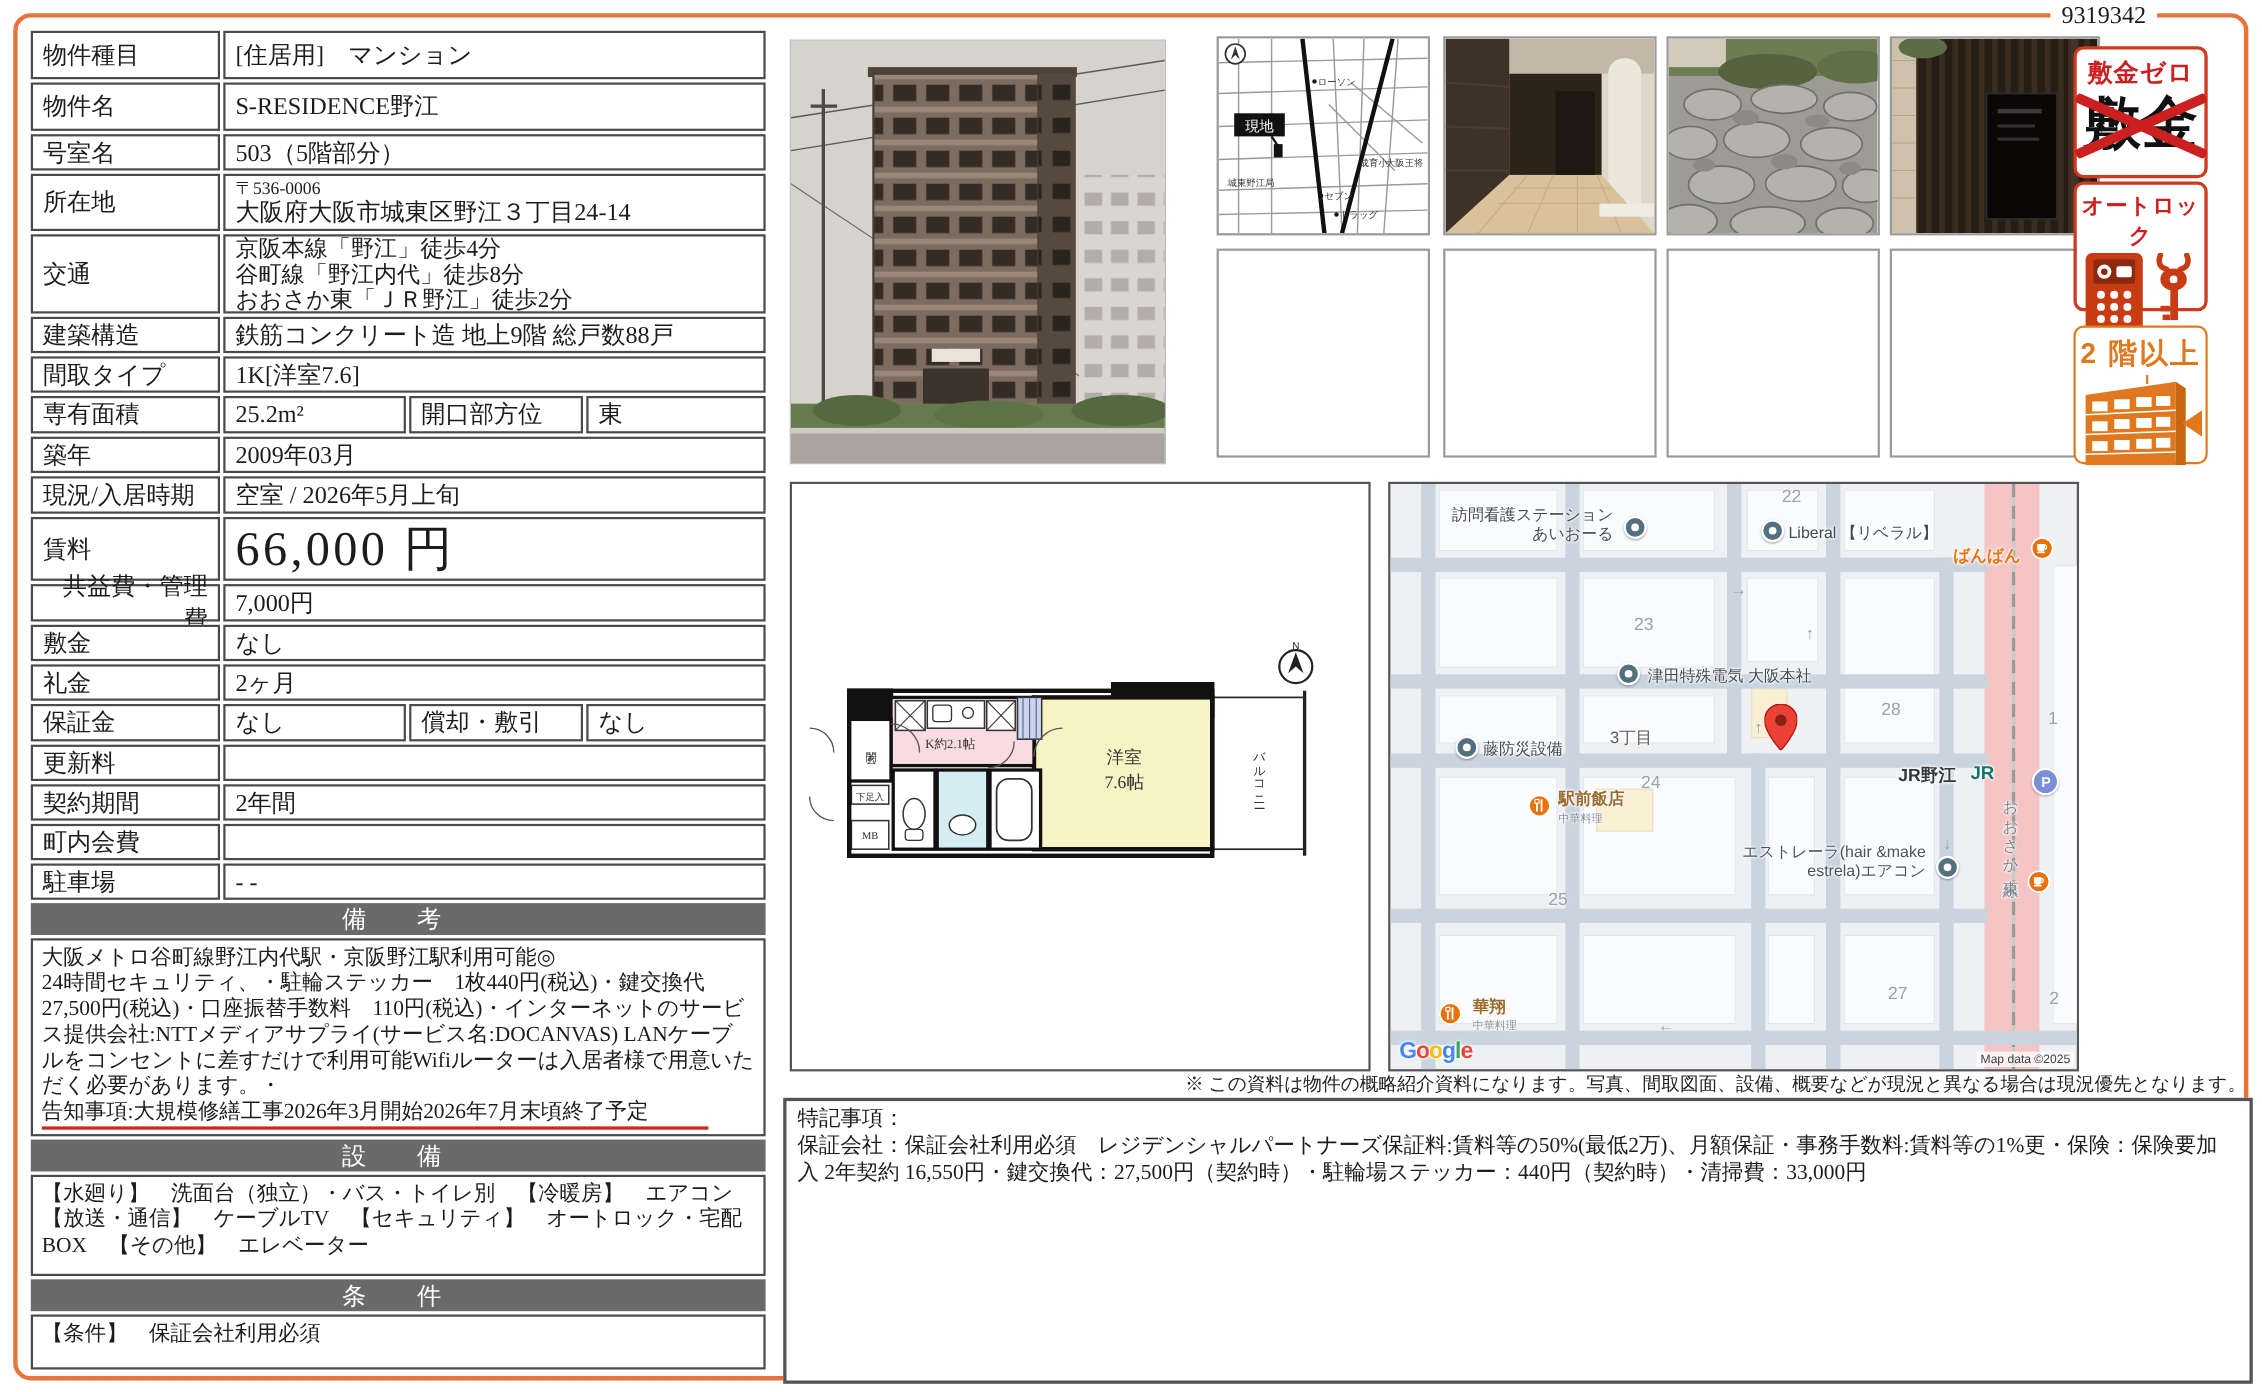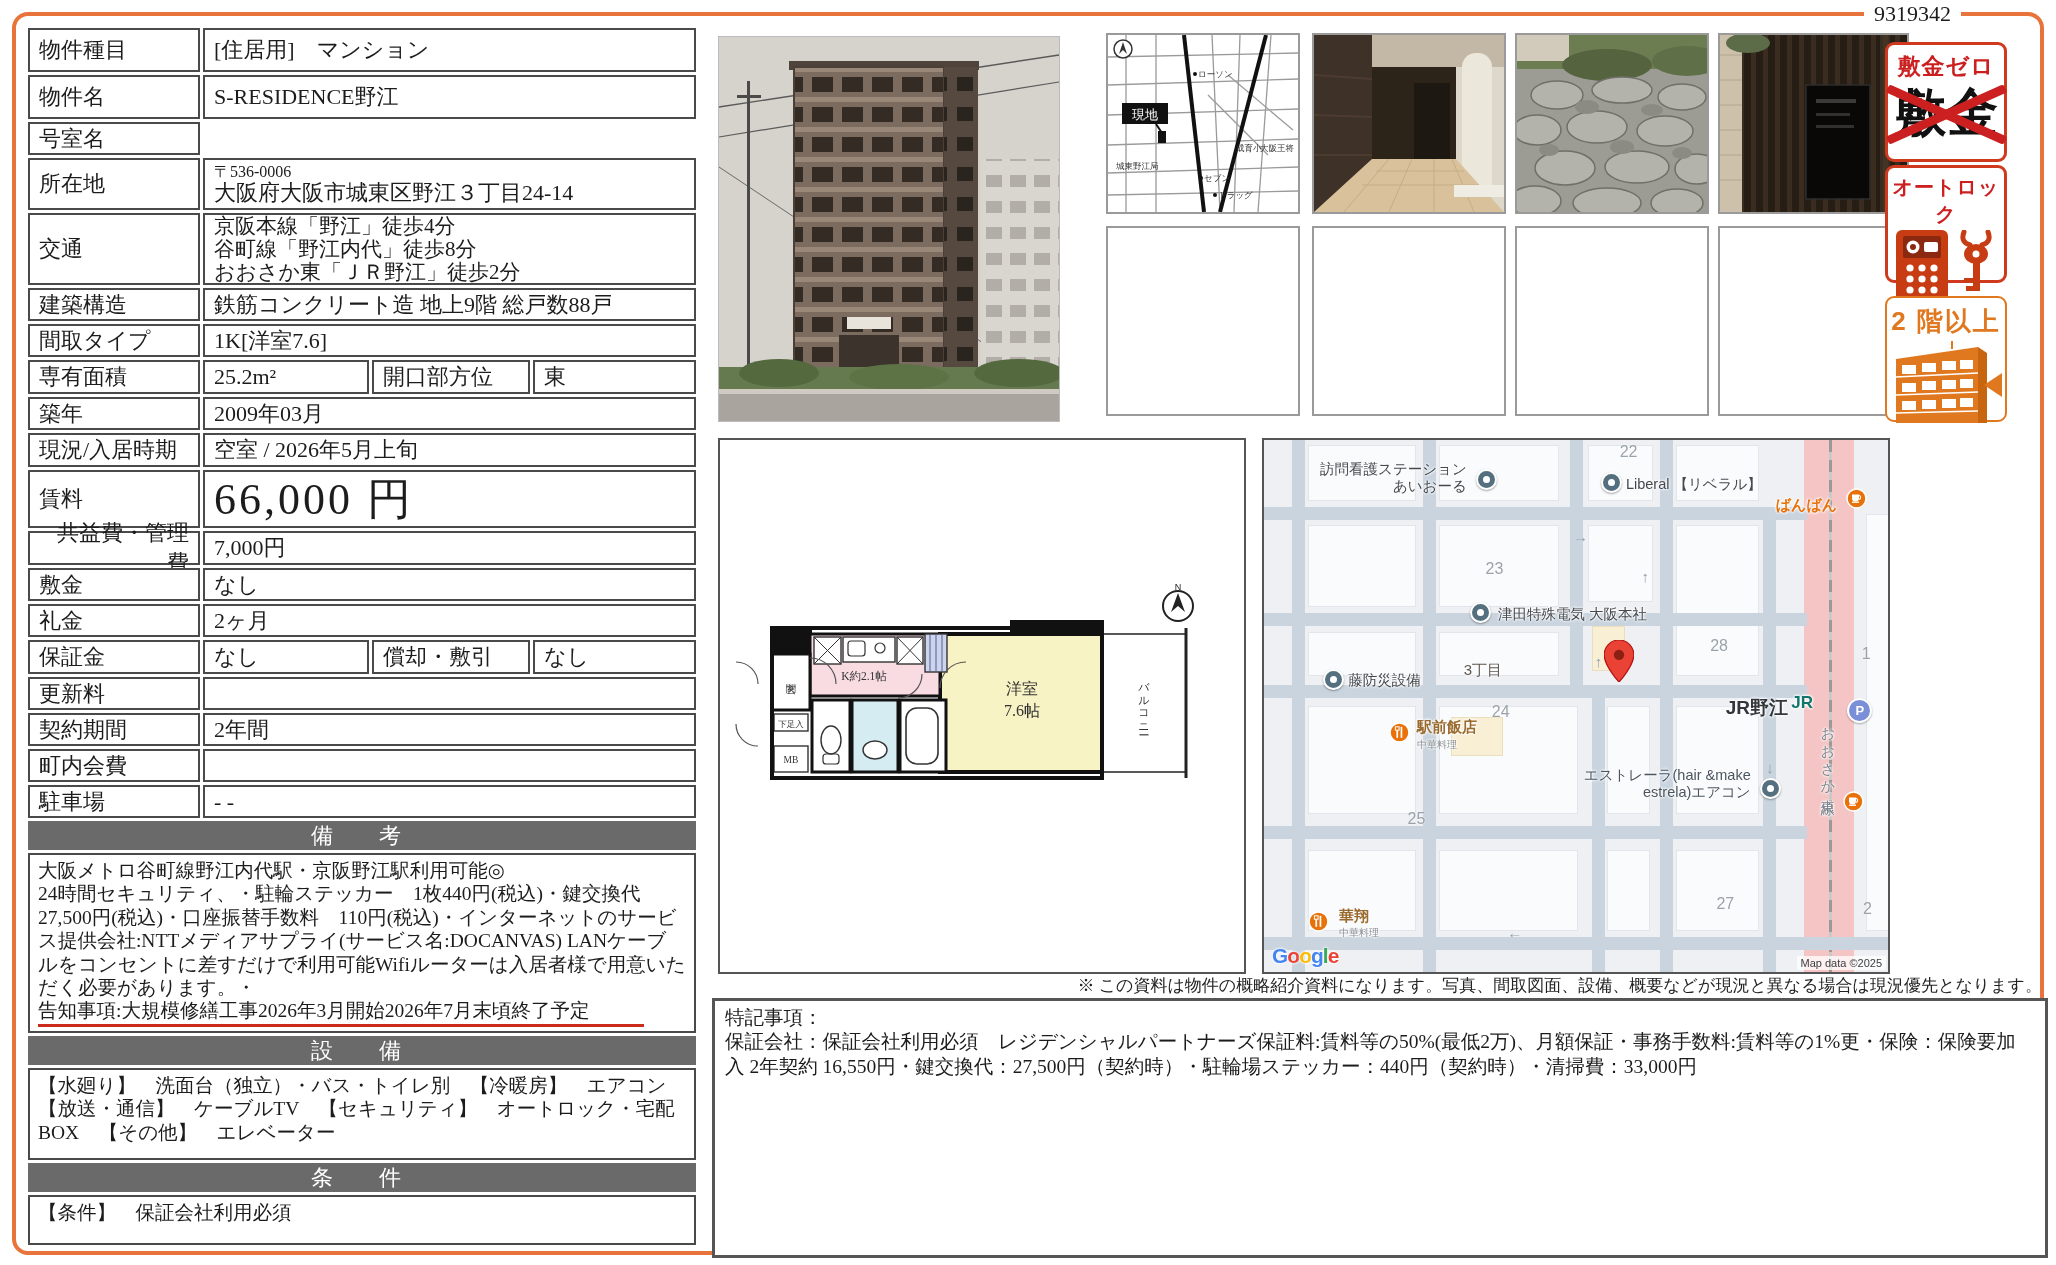--- a/index.html
+++ b/index.html
@@ -79,20 +79,21 @@
     <div class="trow h44">
         <div class="c lab">物件種目</div>
         <div class="c val">[住居用]　マンション</div>
       </div>
     <div class="trow h44">
         <div class="c lab">物件名</div>
         <div class="c val">S-RESIDENCE野江</div>
       </div>
     <div class="trow h33">
         <div class="c lab">号室名</div>
+        <div class="c val">503（5階部分）</div>
       </div>
     <div class="trow h52">
       <div class="c lab">所在地</div>
       <div class="c val stack">
         <span class="postal">〒536-0006</span>
         <span>大阪府大阪市城東区野江３丁目24-14</span>
       </div>
     </div>
     <div class="trow h72">
       <div class="c lab">交通</div>
@@ -479,21 +480,21 @@
     <span class="mlabel" style="left:37.5%;top:31%">津田特殊電気 大阪本社</span>
     <span class="gpin" style="left:9.5%;top:43%"></span>
     <span class="mlabel" style="left:13.5%;top:43.5%">藤防災設備</span>
     <span class="mlabel" style="left:32%;top:41.5%;font-size:15px;color:#5c5650">3丁目</span>
 
     <svg style="position:absolute;left:54.5%;top:37.5%;width:30px;height:42px" viewBox="0 0 24 34">
       <path d="M12 0 C5.4 0 0 5.4 0 12 C0 21 12 34 12 34 C12 34 24 21 24 12 C24 5.4 18.6 0 12 0 Z" fill="#ea4335" stroke="#b31412" stroke-width="1"></path>
       <circle cx="12" cy="12" r="4.2" fill="#8a1f14"></circle>
     </svg>
 
-    <span class="mlabel" style="left:74%;top:48%;font-size:19px;font-weight:bold;color:#33373a">JR野江</span>
+    <span class="mlabel" style="left:74%;top:48%;font-size:16px;font-weight:bold;color:#33373a">JR野江</span>
     <span class="mlabel" style="left:84.5%;top:47.5%;font-size:17px;font-weight:bold;color:#0f766e">JR</span>
 
     <div style="position:absolute;left:93.5%;top:48.5%;width:21px;height:21px;border-radius:50%;background:#7b8fd9;border:2px solid #fff;box-shadow:0 1px 2px rgba(0,0,0,.3);color:#fff;font:bold 13px 'Liberation Sans',sans-serif;text-align:center;line-height:21px">P</div>
     <svg class="opin" style="left:92.8%;top:66%" viewBox="0 0 21 21">
         <circle cx="10.5" cy="10.5" r="9.5" fill="#e8710a" stroke="#fff" stroke-width="1.5"></circle>
         <path d="M6 6.5 h7 v3.6 a3.5 3.5 0 0 1 -7 0 z" fill="#fff"></path>
         <path d="M13 7.3 a2.2 2.2 0 0 1 0 4.2" fill="none" stroke="#fff" stroke-width="1.2"></path>
         <rect x="6" y="13.5" width="7" height="1.4" fill="#fff"></rect>
       </svg>
 

